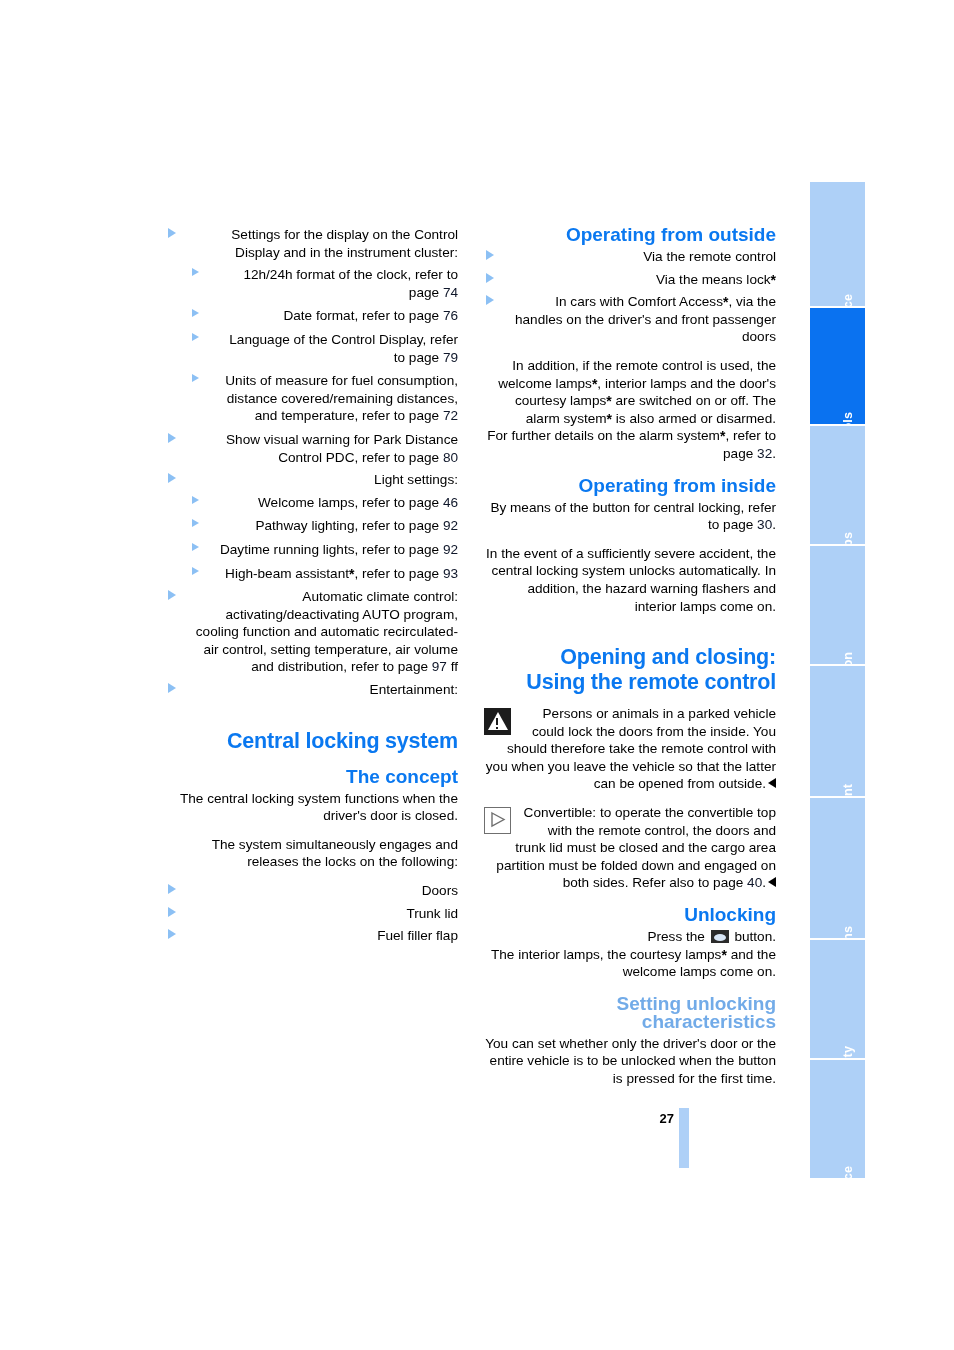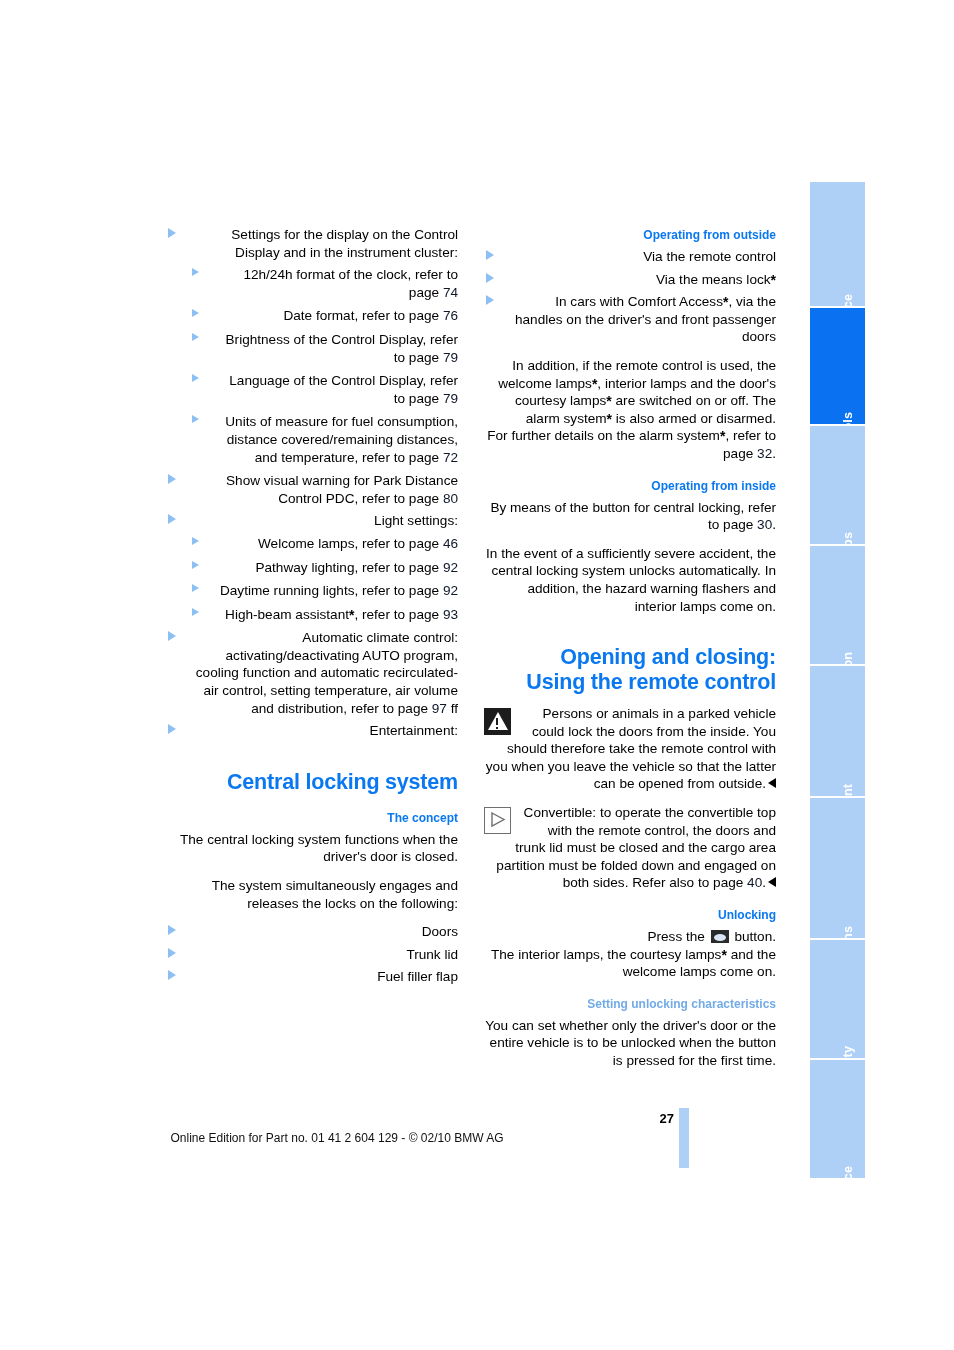--- a/index.html
+++ b/index.html
@@ -42,21 +42,21 @@
     color: #0a78f0;
     font-size: 21.5px;
     line-height: 25px;
     font-weight: bold;
     margin: 30px 0 14px 0;
     letter-spacing: -0.2px;
   }
   .h1.tight { margin-bottom: 10px; }
   .h2 {
     color: #0a78f0;
-    font-size: 12px;
+    font-size: 19px;
     line-height: 18px;
     font-weight: bold;
     margin: 14px 0 4px 0;
   }
   .h2.light { color: #72abe8; }
   .h2.first { margin-top: 0; }
 
   
   p {
     margin: 0 0 11px 0;
@@ -239,23 +239,20 @@
         <span class="tri"></span>
         <span>Settings for the display on the Control Display and in the instrument cluster:</span>
         <ul class="bl">
           <li>
             <span class="tri"></span><span>12h/24h format of the clock, refer to page </span><span class="pg">74</span>
           </li>
           <li>
             <span class="tri"></span><span>Date format, refer to page </span><span class="pg">76</span>
           </li>
           <li>
-            <span class="tri"></span><span>Brightness of the Control Display, refer to page </span><span class="pg">79</span>
-          </li>
-          <li>
             <span class="tri"></span><span>Language of the Control Display, refer to page </span><span class="pg">79</span>
           </li>
           <li>
             <span class="tri"></span><span>Units of measure for fuel consumption, distance covered/remaining distances, and temperature, refer to page </span><span class="pg">72</span>
           </li>
         </ul>
       </li>
 
       <li>
         <span class="tri"></span><span>Show visual warning for Park Distance Control PDC, refer to page </span><span class="pg">80</span>
@@ -382,16 +379,15 @@
       </div>
     <div class="tab" style="height: 118px;">
         <span class="lbl">Mobility</span>
       </div>
     <div class="tab" style="height: 118px;">
         <span class="lbl">Reference</span>
       </div>
   </div>
 
   <div id="pagenum">27</div>
-  <div id="footer">Online Edition for Part no. 01 41 2 604 129 - © 02/10 BMW AG</div>
   <div id="footbar"></div>
 
 </div>
 
 </body></html>

